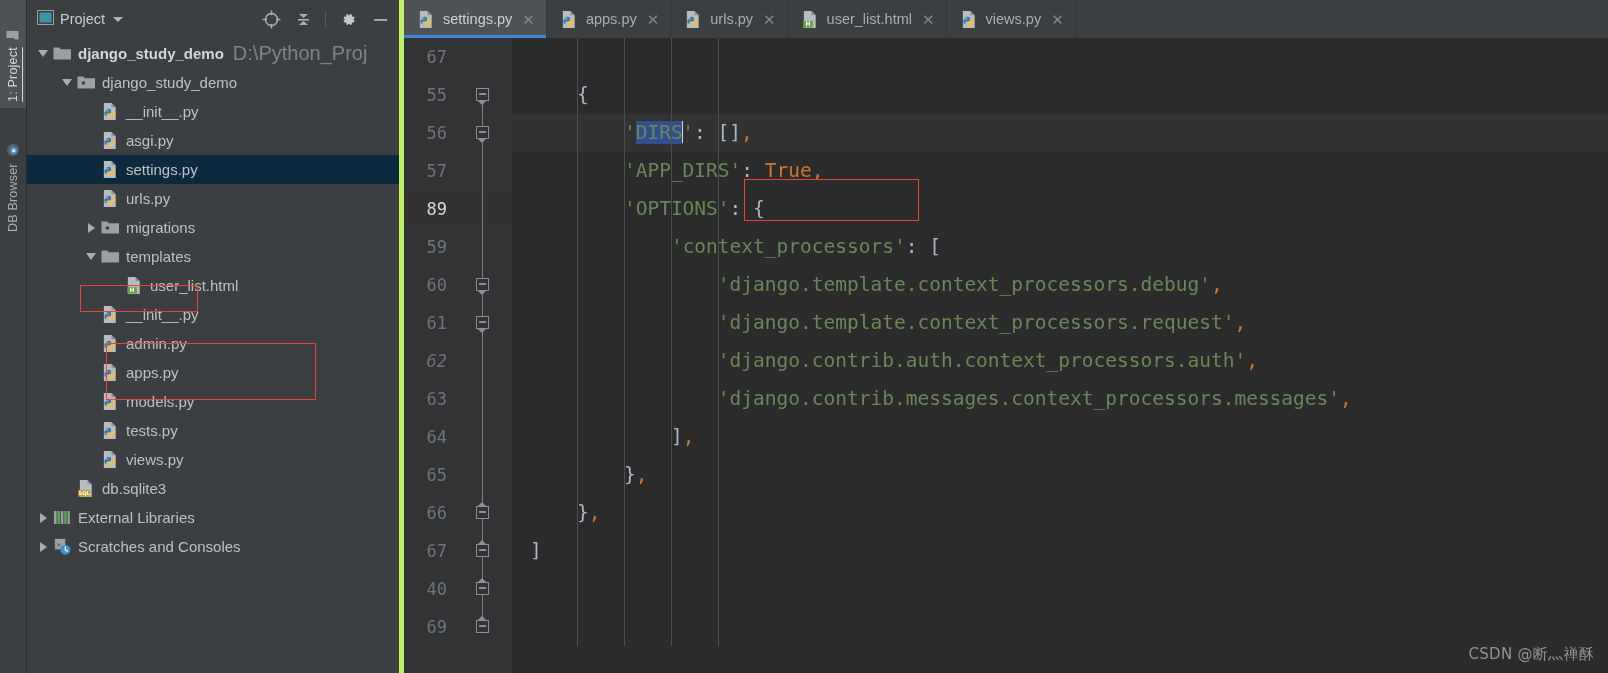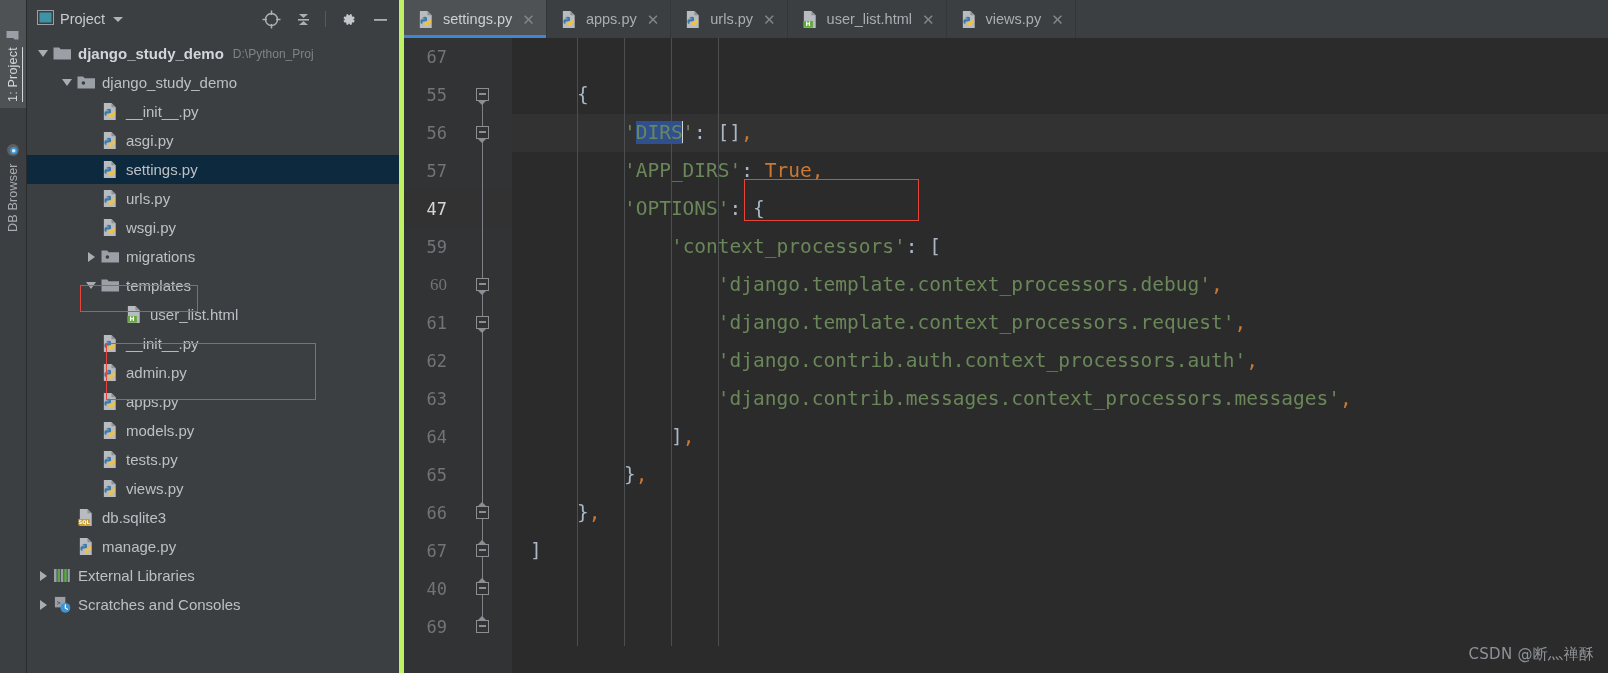--- a/index.html
+++ b/index.html
@@ -52,21 +52,21 @@
   }
   .row.sel{background:#0d293e;}
   .row .arrow{
     width:16px;flex:0 0 16px;display:flex;align-items:center;justify-content:center;
   }
   .tri-d{width:0;height:0;border-left:5.5px solid transparent;border-right:5.5px solid transparent;border-top:7px solid #a9adb1;}
   .tri-r{width:0;height:0;border-top:5.5px solid transparent;border-bottom:5.5px solid transparent;border-left:7px solid #a9adb1;}
   .row .ico{width:22px;flex:0 0 22px;display:flex;align-items:center;justify-content:center;margin-right:5px;}
   .row .lbl{line-height:1;}
   .row .lbl.bold{font-weight:bold;color:#d2d6da;}
-  .row .path{color:#7e8387;font-size:12px;margin-left:9px;}
+  .row .path{color:#7e8387;font-size:20px;margin-left:9px;}
 
   
   .redbox{position:absolute;border:1.6px solid #e8443a;pointer-events:none;box-sizing:border-box;}
 
   
   .editor{flex:1;display:flex;flex-direction:column;background:#2b2b2b;min-width:0;position:relative;}
   .tabbar{
     height:38px;flex:0 0 38px;background:#3c3f41;display:flex;align-items:stretch;
     overflow:hidden;
   }
@@ -297,35 +297,20 @@
                 <path d="M11 1l4.5 4.5H11z" fill="#8d9195"></path>
       <path d="M8.2 7.2c-2.4 0-2.3 1-2.3 1l0 1.1h2.3v.4H5.1s-1.5-.2-1.5 2.3c0 2.5 1.3 2.4 1.3 2.4h.8v-1.1s0-1.3 1.3-1.3h2.3s1.2 0 1.2-1.2V8.4s.2-1.2-2.3-1.2zm-1.3.8a.43.43 0 110 .86.43.43 0 010-.86z" fill="#3c78a8"></path>
       <path d="M10.3 16.8c2.4 0 2.3-1 2.3-1l0-1.1h-2.3v-.4h3.1s1.5.2 1.5-2.3c0-2.5-1.3-2.4-1.3-2.4h-.8v1.1s0 1.3-1.3 1.3H9.2S8 12 8 13.2v2.4s-.2 1.2 2.3 1.2zm1.3-.8a.43.43 0 110-.86.43.43 0 010 .86z" fill="#f0c245"></path>
     </svg>
             </span>
           </span>
           <span class="lbl">urls.py</span>
         </div>
         <div class="row">
           <span style="width: 56px; flex: 0 0 auto;"></span>
-          <span class="arrow"></span>
-          <span class="ico">
-            <span style="display: inline-flex; align-items: center;">
-              <svg width="19" height="19" viewBox="0 0 20 20">
-      <path d="M3 1h8l4.5 4.5V19H3z" fill="#b8bcc0"></path>
-                <path d="M11 1l4.5 4.5H11z" fill="#8d9195"></path>
-      <path d="M8.2 7.2c-2.4 0-2.3 1-2.3 1l0 1.1h2.3v.4H5.1s-1.5-.2-1.5 2.3c0 2.5 1.3 2.4 1.3 2.4h.8v-1.1s0-1.3 1.3-1.3h2.3s1.2 0 1.2-1.2V8.4s.2-1.2-2.3-1.2zm-1.3.8a.43.43 0 110 .86.43.43 0 010-.86z" fill="#3c78a8"></path>
-      <path d="M10.3 16.8c2.4 0 2.3-1 2.3-1l0-1.1h-2.3v-.4h3.1s1.5.2 1.5-2.3c0-2.5-1.3-2.4-1.3-2.4h-.8v1.1s0 1.3-1.3 1.3H9.2S8 12 8 13.2v2.4s-.2 1.2 2.3 1.2zm1.3-.8a.43.43 0 110-.86.43.43 0 010 .86z" fill="#f0c245"></path>
-    </svg>
-            </span>
-          </span>
-          <span class="lbl">wsgi.py</span>
-        </div>
-        <div class="row">
-          <span style="width: 56px; flex: 0 0 auto;"></span>
           <span class="arrow">
             <span class="tri-r"></span>
           </span>
           <span class="ico">
             <span style="display: inline-flex; align-items: center;">
               <svg width="18" height="15" viewBox="0 0 18 15">
       <path d="M0.5 1.5h5.6l1.6 1.8h10.3v10.2H0.5z" fill="#9aa0a6"></path>
       <circle cx="6.4" cy="8" r="1.8" fill="#3a3d3f"></circle>
               </svg>
             </span>
@@ -458,35 +443,20 @@
             <span style="display: inline-flex; align-items: center;">
               <svg width="19" height="19" viewBox="0 0 20 20">
       <path d="M3 1h8l4.5 4.5V19H3z" fill="#b8bcc0"></path>
                 <path d="M11 1l4.5 4.5H11z" fill="#8d9195"></path>
       <rect x="1.5" y="11.5" width="12" height="7" fill="#c99a2e"></rect>
       <text x="7.5" y="17.1" font-size="5.4" font-family="DejaVu Sans, sans-serif" font-weight="bold" fill="#ffffff" text-anchor="middle">SQL</text>
     </svg>
             </span>
           </span>
           <span class="lbl">db.sqlite3</span>
-        </div>
-        <div class="row">
-          <span style="width: 32px; flex: 0 0 auto;"></span>
-          <span class="arrow"></span>
-          <span class="ico">
-            <span style="display: inline-flex; align-items: center;">
-              <svg width="19" height="19" viewBox="0 0 20 20">
-      <path d="M3 1h8l4.5 4.5V19H3z" fill="#b8bcc0"></path>
-                <path d="M11 1l4.5 4.5H11z" fill="#8d9195"></path>
-      <path d="M8.2 7.2c-2.4 0-2.3 1-2.3 1l0 1.1h2.3v.4H5.1s-1.5-.2-1.5 2.3c0 2.5 1.3 2.4 1.3 2.4h.8v-1.1s0-1.3 1.3-1.3h2.3s1.2 0 1.2-1.2V8.4s.2-1.2-2.3-1.2zm-1.3.8a.43.43 0 110 .86.43.43 0 010-.86z" fill="#3c78a8"></path>
-      <path d="M10.3 16.8c2.4 0 2.3-1 2.3-1l0-1.1h-2.3v-.4h3.1s1.5.2 1.5-2.3c0-2.5-1.3-2.4-1.3-2.4h-.8v1.1s0 1.3-1.3 1.3H9.2S8 12 8 13.2v2.4s-.2 1.2 2.3 1.2zm1.3-.8a.43.43 0 110-.86.43.43 0 010 .86z" fill="#f0c245"></path>
-    </svg>
-            </span>
-          </span>
-          <span class="lbl">manage.py</span>
         </div>
         <div class="row">
           <span style="width: 8px; flex: 0 0 auto;"></span>
           <span class="arrow">
             <span class="tri-r"></span>
           </span>
           <span class="ico">
             <span style="display: inline-flex; align-items: center;">
               <svg width="18" height="17" viewBox="0 0 18 17">
       <rect x="1" y="2" width="2.6" height="13" fill="#9aa0a6"></rect>
@@ -587,25 +557,25 @@
         </div>
       </div>
 
     <div class="codewrap">
       <div class="gutter" id="gutter">
           <div class="rowband" style="top: 152px; z-index: 0;"></div>
           <div class="ln" style="position: relative; z-index: 1;">67</div>
           <div class="ln" style="position: relative; z-index: 1;">55</div>
           <div class="ln" style="position: relative; z-index: 1;">56</div>
           <div class="ln" style="position: relative; z-index: 1;">57</div>
-          <div class="ln cur" style="position: relative; z-index: 1;">47</div>
+          <div class="ln cur" style="position: relative; z-index: 1;">89</div>
           <div class="ln" style="position: relative; z-index: 1;">59</div>
-          <div class="ln" style="position: relative; z-index: 1; font-family: Liberation Serif, serif;">60</div>
+          <div class="ln" style="position: relative; z-index: 1;">60</div>
           <div class="ln" style="position: relative; z-index: 1;">61</div>
-          <div class="ln" style="position: relative; z-index: 1;">62</div>
+          <div class="ln" style="position: relative; z-index: 1; font-style: italic;">62</div>
           <div class="ln" style="position: relative; z-index: 1;">63</div>
           <div class="ln" style="position: relative; z-index: 1;">64</div>
           <div class="ln" style="position: relative; z-index: 1;">65</div>
           <div class="ln" style="position: relative; z-index: 1;">66</div>
           <div class="ln" style="position: relative; z-index: 1;">67</div>
           <div class="ln" style="position: relative; z-index: 1;">40</div>
           <div class="ln" style="position: relative; z-index: 1;">69</div>
         </div>
       <div class="foldcol" id="foldcol">
           <div class="rowband" style="top: 152px; z-index: 0;"></div>

